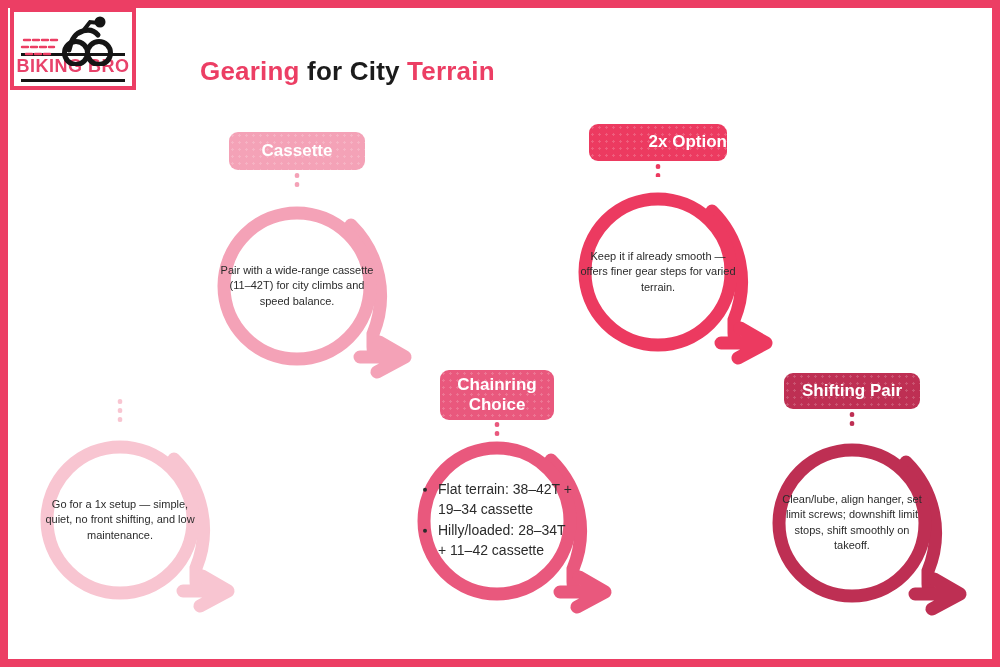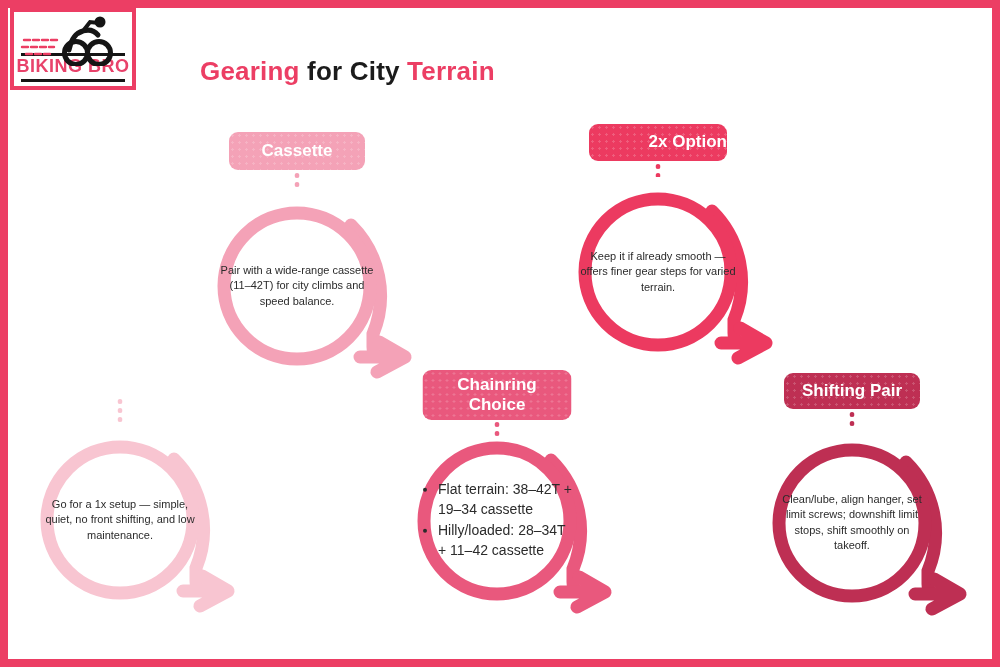--- a/index.html
+++ b/index.html
@@ -107,21 +107,21 @@
       </div>
     <svg class="bubble-svg" style="top:67px;" width="235" height="205" viewBox="0 0 235 205">
       <path d="M149 34 A100 100 0 0 1 171 143 L171 156 Q171 166 181 166" fill="none" stroke="currentColor" stroke-width="13" stroke-linecap="round"></path>
       <circle cx="95" cy="95" r="73" fill="#ffffff" stroke="currentColor" stroke-width="13"></circle>
       <path d="M158 166 L189 166 M177 151 L203 166 L175 181" fill="none" stroke="currentColor" stroke-width="13" stroke-linecap="round" stroke-linejoin="round"></path>
     </svg>
     <div class="bubble-text" style="top:162px;">Go for a 1x setup — simple, quiet, no front shifting, and low maintenance.</div>
   </div>
 
   <div class="node" style="left: 402px; top: 370px; height: 275px; color: rgb(233, 88, 125);">
-    <div class="node-label" style="width:149px;height:50px;padding:4px 12px;">
+    <div class="node-label" style="width:114px;height:50px;padding:4px 12px;">
       <span>Chainring Choice</span>
     </div>
     <div class="dots" style="top:52px;height:17px;">
         <i></i>
         <i></i>
       </div>
     <svg class="bubble-svg" style="top:56px;" width="235" height="205" viewBox="0 0 235 205">
       <path d="M149 34 A100 100 0 0 1 171 143 L171 156 Q171 166 181 166" fill="none" stroke="currentColor" stroke-width="13" stroke-linecap="round"></path>
       <circle cx="95" cy="95" r="73" fill="#ffffff" stroke="currentColor" stroke-width="13"></circle>
       <path d="M158 166 L189 166 M177 151 L203 166 L175 181" fill="none" stroke="currentColor" stroke-width="13" stroke-linecap="round" stroke-linejoin="round"></path>

